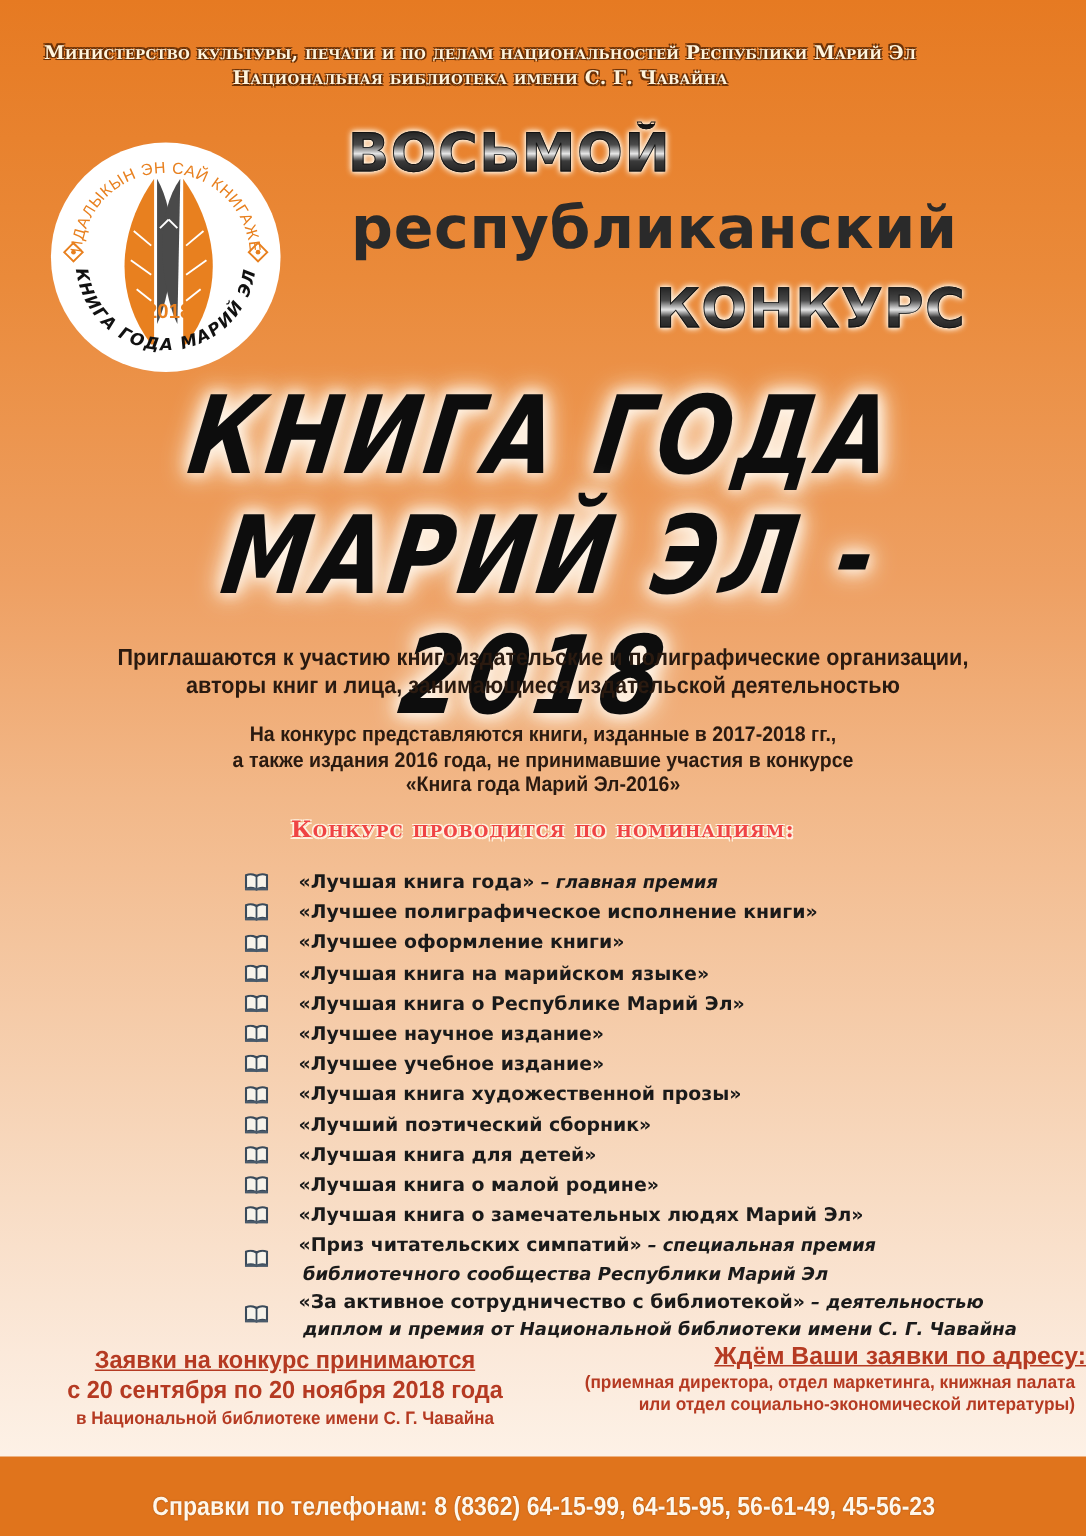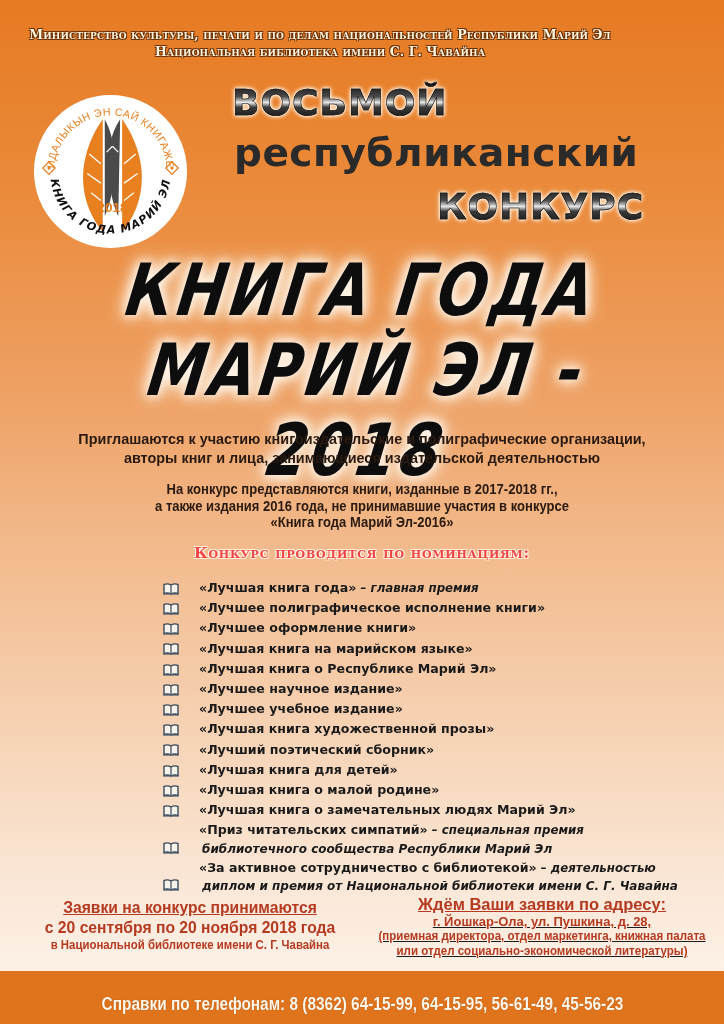--- a/index.html
+++ b/index.html
@@ -96,21 +96,21 @@
     font-size: 15px;
     color: #ef4444;
     letter-spacing: 0.8px;
     text-shadow: 1px 1px 0 #fff1e0, -1px -1px 0 #fff1e0, 1px -1px 0 #fff1e0, -1px 1px 0 #fff1e0;
   }
   .nom-list {
     position: absolute; left: 137px; top: 578px; width: 560px;
     list-style: none;
   }
   .nom-item {
-    display: flex; align-items: flex-end;
+    display: flex; align-items: center;
     font-family: "DejaVu Sans", sans-serif;
     font-weight: bold;
     font-size: 12.6px;
     line-height: 19.2px;
     color: #1a1a1a;
     padding-left: 26px;
   }
   .nom-item .book {
     width: 22px; flex: 0 0 22px; height: 19px;
     display: flex; align-items: center;
@@ -127,22 +127,22 @@
   .apply {
     position: absolute; left: 0; top: 897px; width: 380px; text-align: center;
     font-family: "Liberation Sans", sans-serif; font-weight: bold;
     color: #b53a22;
   }
   .apply .h { font-size: 16.5px; text-decoration: underline; line-height: 20px; transform: scaleX(0.95); }
   .apply .d { font-size: 16.5px; line-height: 21px; transform: scaleX(0.95); }
   .apply .l { font-size: 12px; line-height: 15px; transform: scaleX(0.95); }
 
   .address {
-    position: absolute; left: 360px; top: 895px; width: 364px; text-align: center;
-    font-family: "Liberation Sans", sans-serif; font-weight: bold; text-decoration: underline;
+    position: absolute; left: 360px; top: 895px; width: 364px; text-align: right;
+    font-family: "Liberation Sans", sans-serif; font-weight: bold;
   }
   .address .h { color: #b53a22; font-size: 16.5px; text-decoration: underline; line-height: 19px; }
   .address .a { color: #b53a22; font-size: 13px; line-height: 15px; }
   .address .n { color: #b53a22; font-size: 12px; line-height: 14.5px; transform: scaleX(0.96); }
 
   
   .footer {
     position: absolute; left: 0; top: 971px; width: 724px; height: 67px;
     background: #e0741c;
     display: flex; align-items: center; justify-content: center;
@@ -415,20 +415,19 @@
   </ul>
 
 <div class="apply">
   <div class="h">Заявки на конкурс принимаются</div>
   <div class="d">с 20 сентября по 20 ноября 2018 года</div>
   <div class="l">в Национальной библиотеке имени С. Г. Чавайна</div>
 </div>
 
 <div class="address">
   <div class="h">Ждём Ваши заявки по адресу:</div>
-  <div class="a">г. Йошкар-Ола, ул. Пушкина, д. 28,</div>
   <div class="n">(приемная директора, отдел маркетинга, книжная палата</div>
   <div class="n">или отдел социально-экономической литературы)</div>
 </div>
 
 <div class="footer">
   <span>Справки по телефонам: 8 (8362) 64-15-99, 64-15-95, 56-61-49, 45-56-23</span>
 </div>
 
 </body></html>

